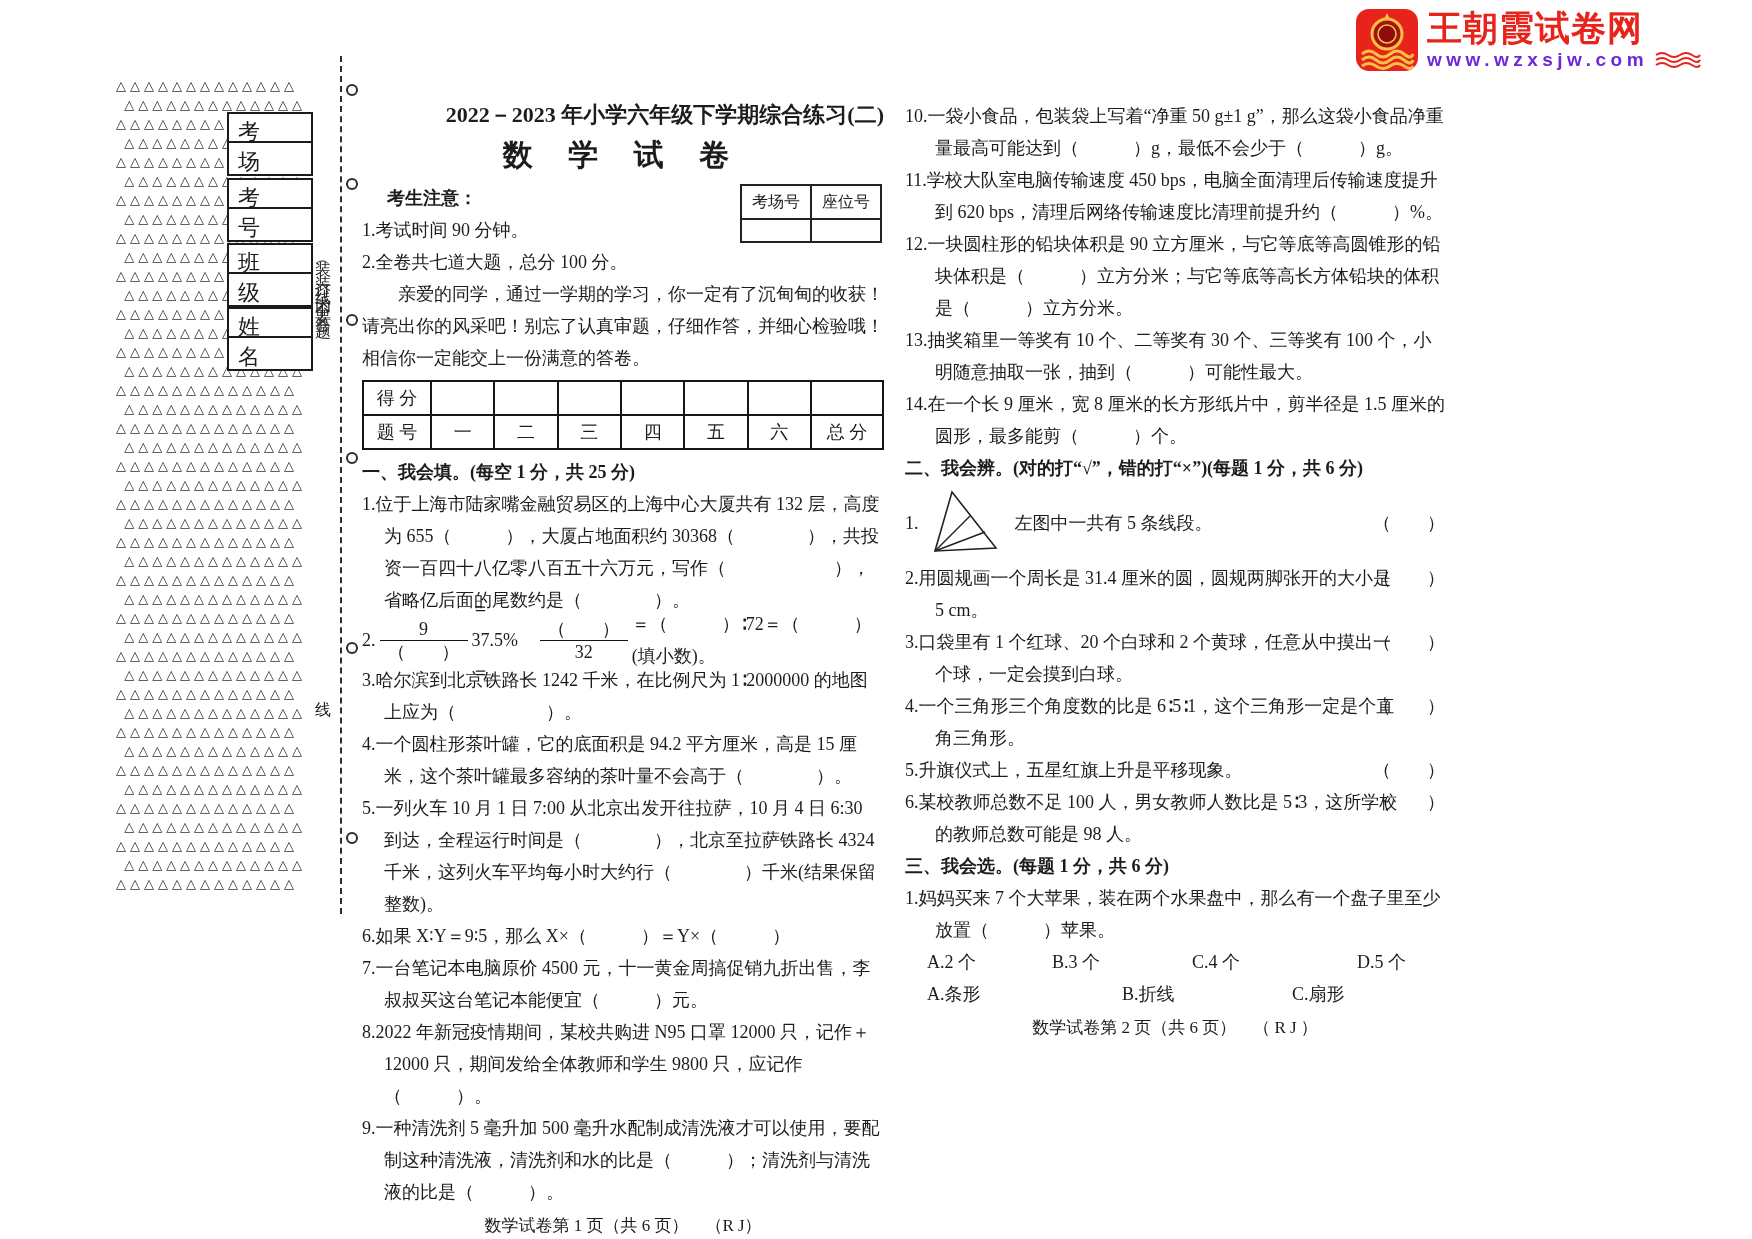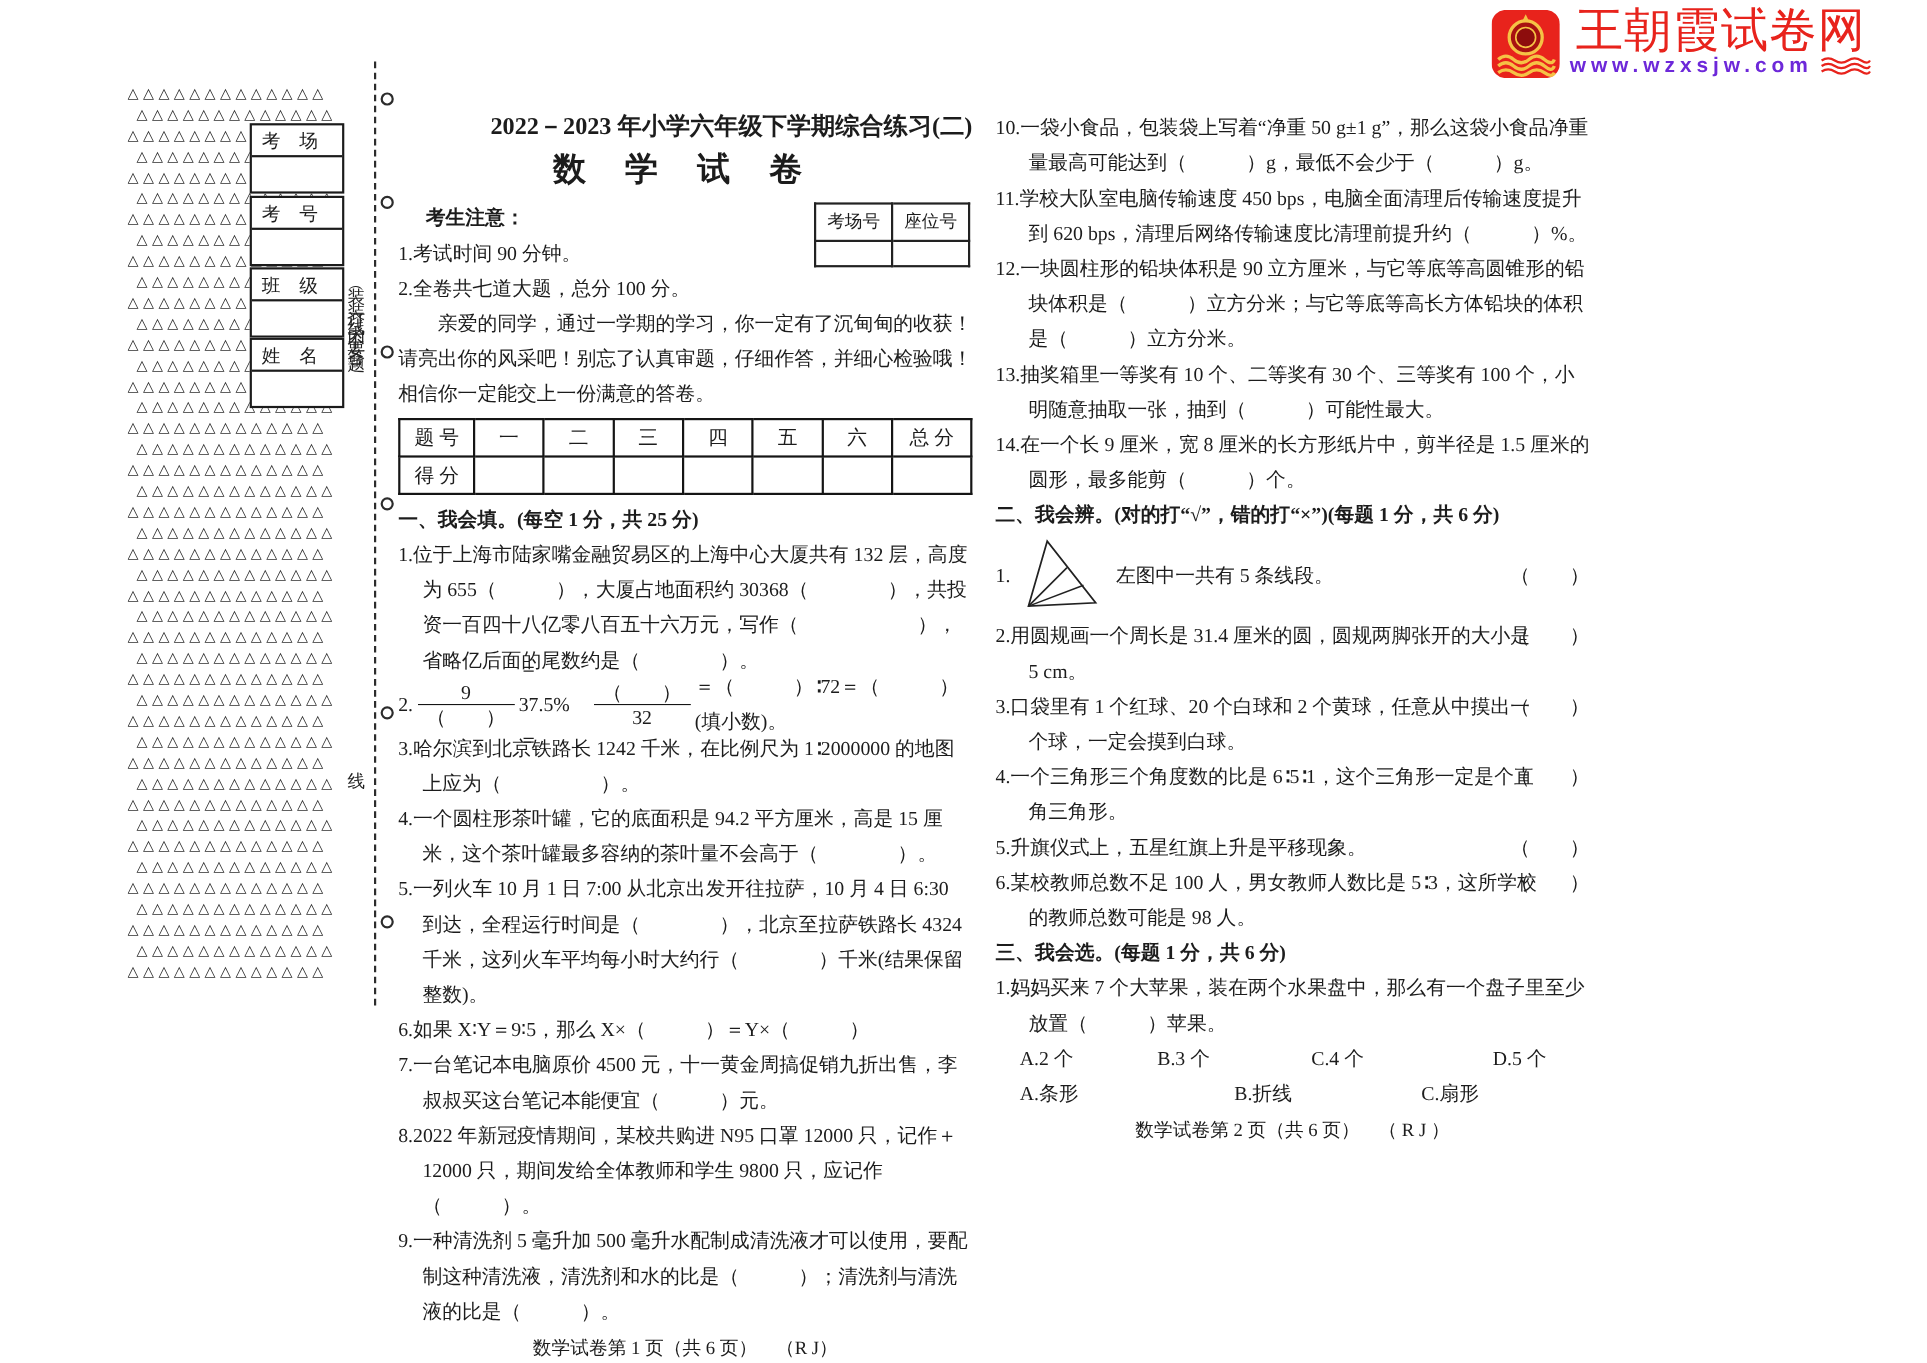--- a/index.html
+++ b/index.html
@@ -13,21 +13,21 @@
     position:absolute; left:116px; top:76px; width:218px; height:822px;
     font-family:"DejaVu Sans",sans-serif; font-size:13px; line-height:19px;
     letter-spacing:4px; color:#2e2e2e; white-space:pre; overflow:hidden;
   }
   .info-box {
     position:absolute; left:227px; width:86px; background:#fff;
     border:2px solid #1b1b1b;
   }
   .info-box .lbl {
     display:flex; justify-content:space-between; padding:3px 9px 2px 9px;
-    height:29px; font-size:17px; border-bottom:2px solid #1b1b1b;
+    height:29px; font-size:22px; border-bottom:2px solid #1b1b1b;
   }
   .info-box .val { height:31px; }
   .bind-line { position:absolute; left:340px; top:56px; height:858px; border-left:2px dashed #2c2c2c; }
   .bind-hole {
     position:absolute; left:346px; width:12px; height:12px; border:2px solid #2c2c2c;
     border-radius:50%; background:#fff;
   }
   .bind-text {
     position:absolute; left:312px; top:248px; writing-mode:vertical-rl;
     font-size:16px; letter-spacing:7px; color:#222;
@@ -66,21 +66,21 @@
   .col2 { position:absolute; left:905px; top:100px; width:540px; font-size:18px; line-height:32px; }
   .col2 .q { padding-left:30px; text-indent:-30px; }
   .jline .jmark { float:right; }
   .judge1 { display:flex; align-items:center; gap:12px; height:78px; }
   .judge1 .jmark { margin-left:auto; }
   .opts1 { display:grid; grid-template-columns:125px 140px 165px auto; margin-left:22px; }
   .opts2 { display:grid; grid-template-columns:195px 170px auto; margin-left:22px; }
   
   .logo { position:absolute; left:1356px; top:8px; display:flex; align-items:center; gap:9px; }
   .logo-txt { display:flex; flex-direction:column; font-family:"Liberation Sans","DejaVu Sans",sans-serif; }
-  .logo-name { font-size:43px; font-weight:normal; color:#e8231c; line-height:40px; letter-spacing:1px;text-align:center; }
+  .logo-name { font-size:35px; font-weight:bold; color:#e8231c; line-height:40px; letter-spacing:1px; }
   .logo-url-row { display:flex; align-items:center; gap:6px; }
   .logo-url { font-size:19px; font-weight:bold; color:#6d28d9; letter-spacing:4.5px; line-height:24px; }
 </style>
 </head>
 <body>
 
 <div class="tri-pattern">△△△△△△△△△△△△△
  △△△△△△△△△△△△△
 △△△△△△△△△△△△△
  △△△△△△△△△△△△△
@@ -194,38 +194,38 @@
       <td></td>
     </tr>
   </tbody>
     </table>
 
   <div class="intro">亲爱的同学，通过一学期的学习，你一定有了沉甸甸的收获！请亮出你的风采吧！别忘了认真审题，仔细作答，并细心检验哦！相信你一定能交上一份满意的答卷。</div>
 
   <table class="score">
     <tbody>
         <tr>
+      <td class="first">得 分</td>
+      <td></td>
+      <td></td>
+      <td></td>
+      <td></td>
+      <td></td>
+      <td></td>
+      <td class="last"></td>
+    </tr>
+    <tr>
       <td class="first">题 号</td>
       <td>一</td>
       <td>二</td>
       <td>三</td>
       <td>四</td>
       <td>五</td>
       <td>六</td>
       <td class="last">总 分</td>
-    </tr>
-    <tr>
-      <td class="first">得 分</td>
-      <td></td>
-      <td></td>
-      <td></td>
-      <td></td>
-      <td></td>
-      <td></td>
-      <td class="last"></td>
     </tr>
   </tbody>
     </table>
 
   <div class="sec-head">一、我会填。(每空 1 分，共 25 分)</div>
 
   <div class="q">1.位于上海市陆家嘴金融贸易区的上海中心大厦共有 132 层，高度为 655（　　　），大厦占地面积约 30368（　　　　），共投资一百四十八亿零八百五十六万元，写作（　　　　　　），省略亿后面的尾数约是（　　　　）。</div>
 
   <div class="q q2line">
     <span>2.</span>

